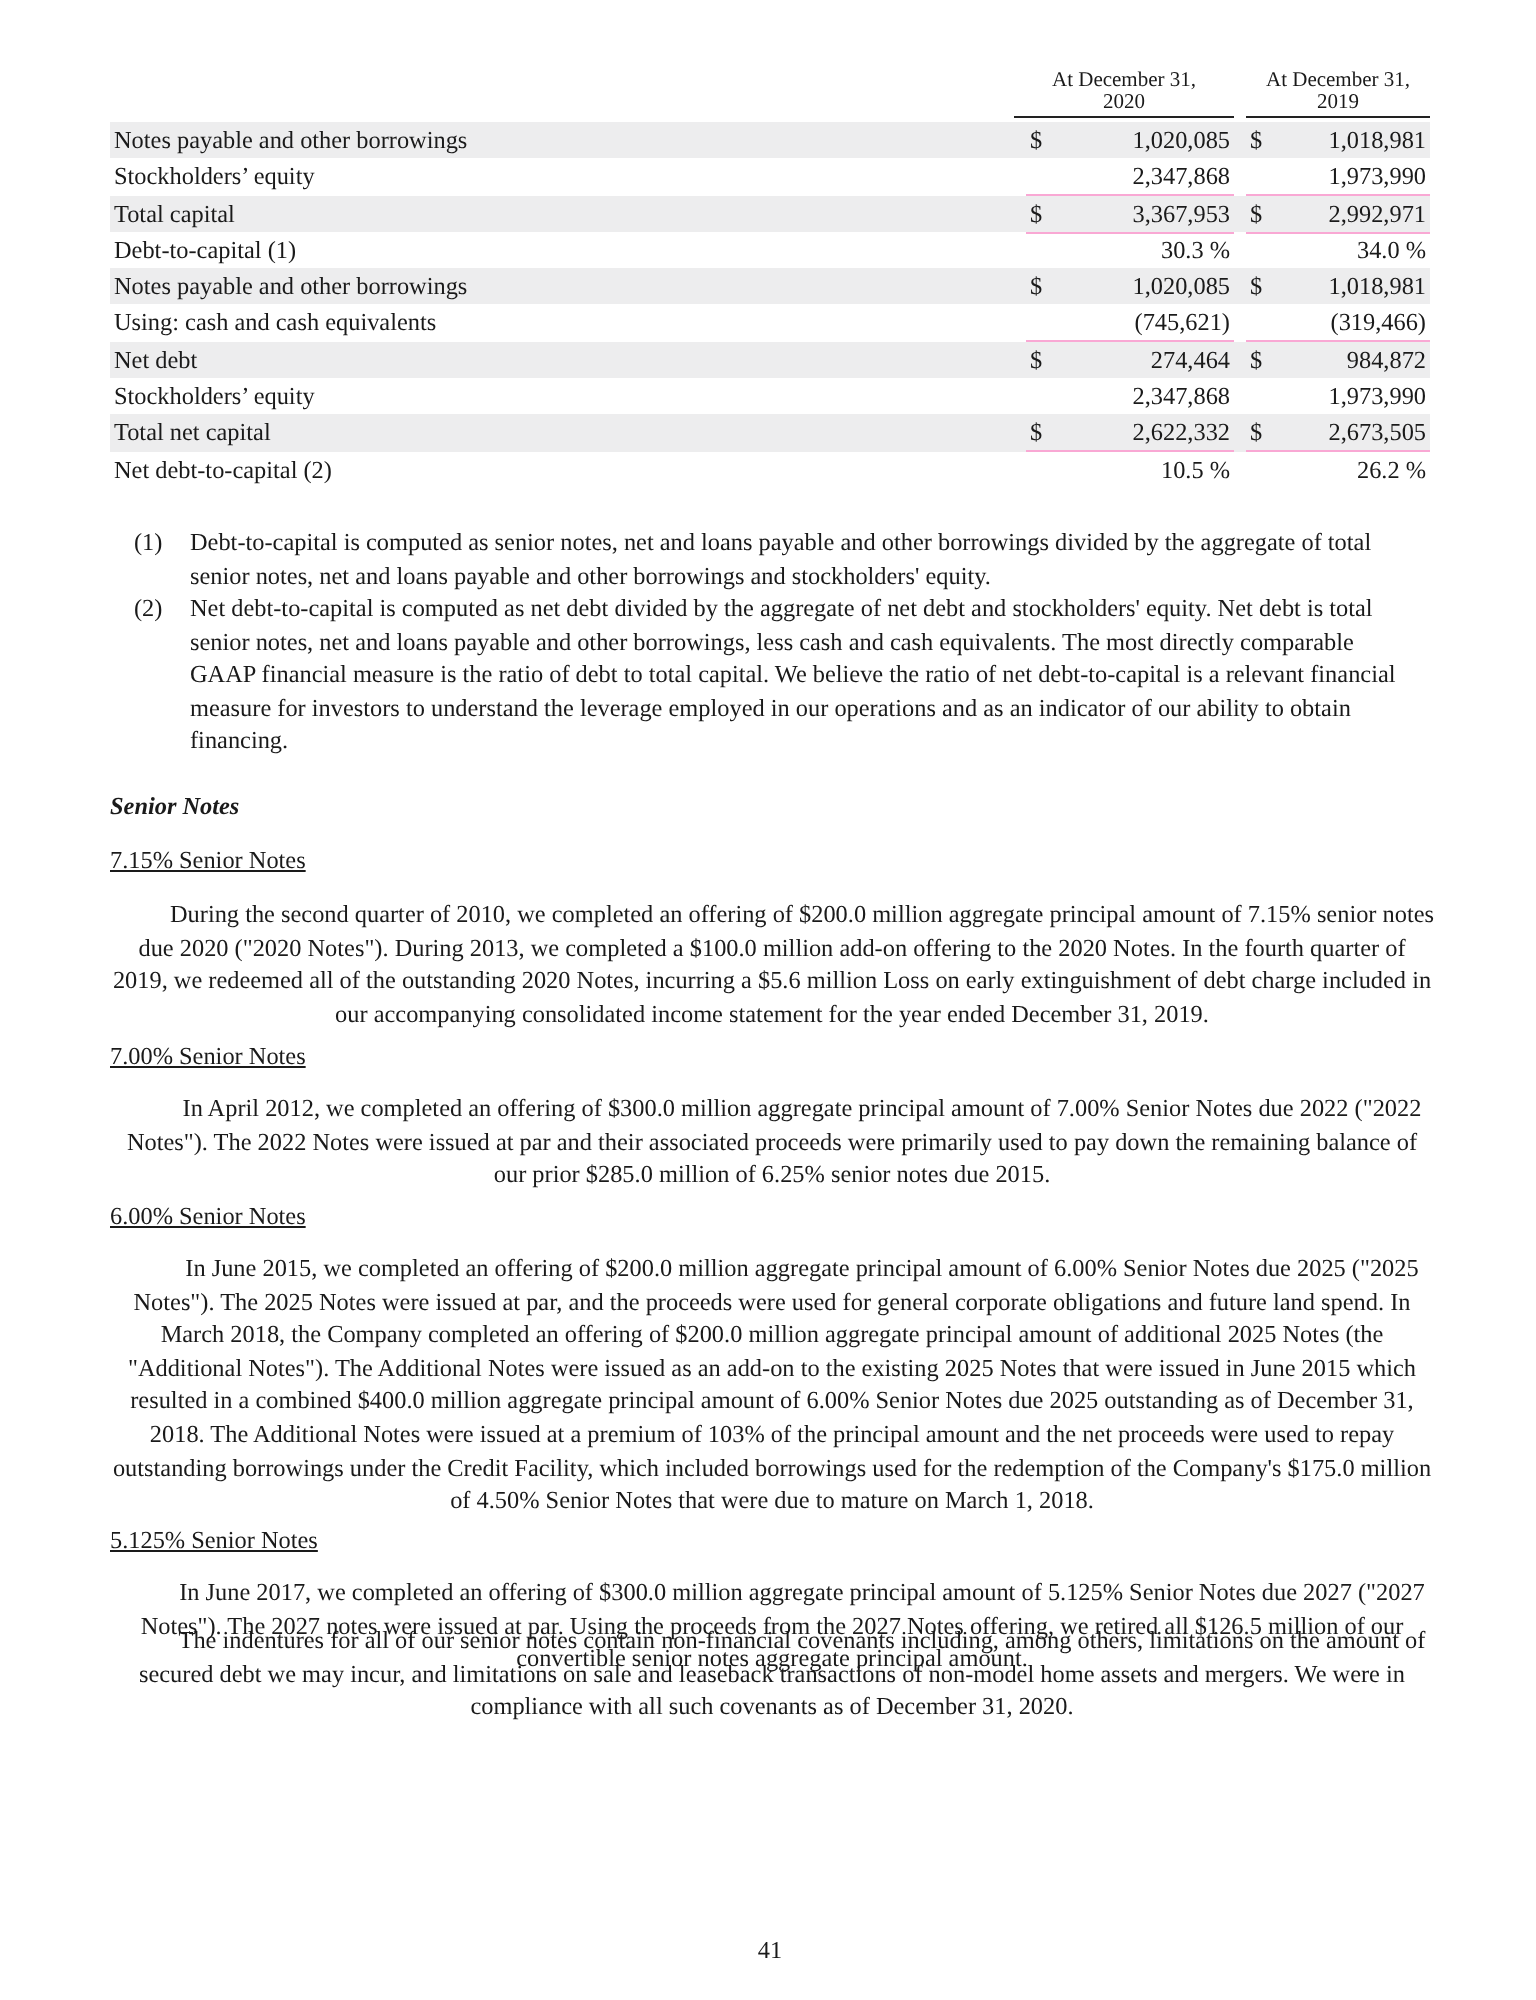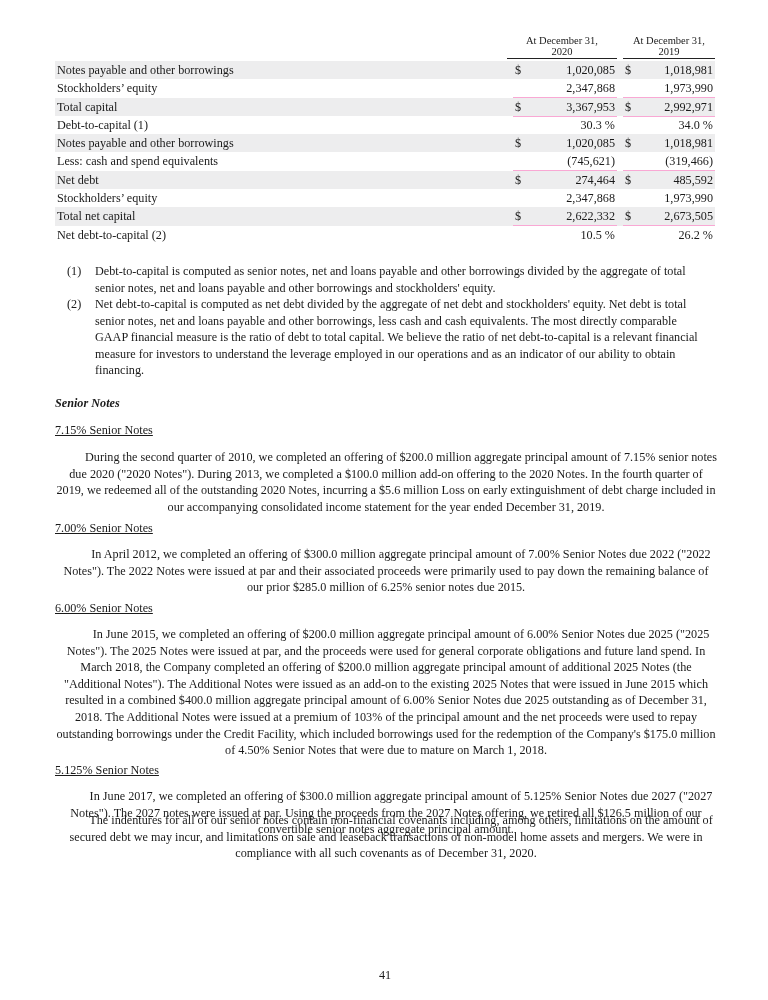--- a/index.html
+++ b/index.html
@@ -94,37 +94,37 @@
       <div class="cell a">
           <span class="dol">$</span>
           <span class="val">1,020,085</span>
         </div>
       <div class="cell b">
           <span class="dol">$</span>
           <span class="val">1,018,981</span>
         </div>
     </div>
     <div class="row">
-      <span class="lbl">Less: cash and spend equivalents</span>
+      <span class="lbl">Using: cash and cash equivalents</span>
       <div class="cell a bot">
           <span class="val">(745,621)</span>
         </div>
       <div class="cell b bot">
           <span class="val">(319,466)</span>
         </div>
     </div>
     <div class="row shade">
       <span class="lbl">Net debt</span>
       <div class="cell a">
           <span class="dol">$</span>
           <span class="val">274,464</span>
         </div>
       <div class="cell b">
           <span class="dol">$</span>
-          <span class="val">485,592</span>
+          <span class="val">984,872</span>
         </div>
     </div>
     <div class="row">
       <span class="lbl">Stockholders’ equity</span>
       <div class="cell a bot">
           <span class="val">2,347,868</span>
         </div>
       <div class="cell b bot">
           <span class="val">1,973,990</span>
         </div>

